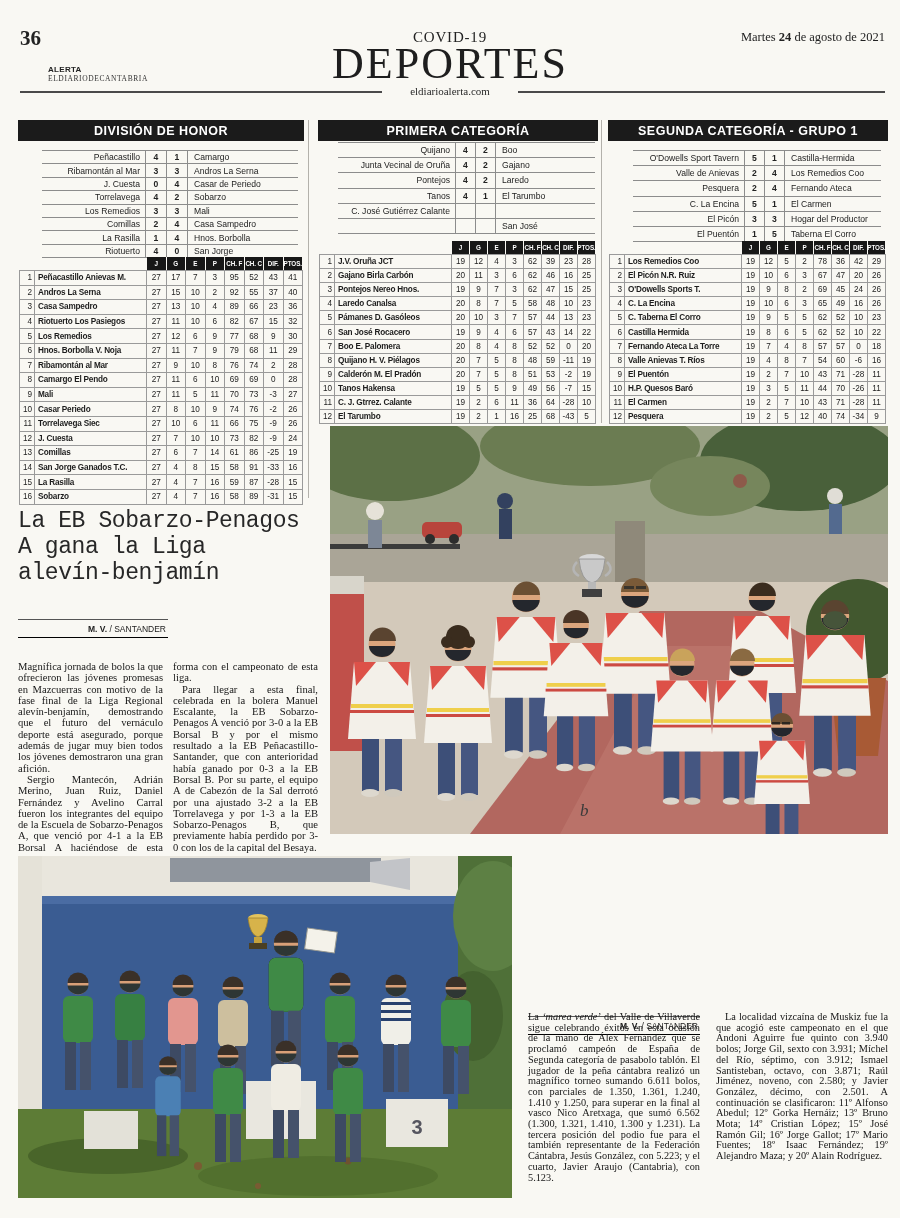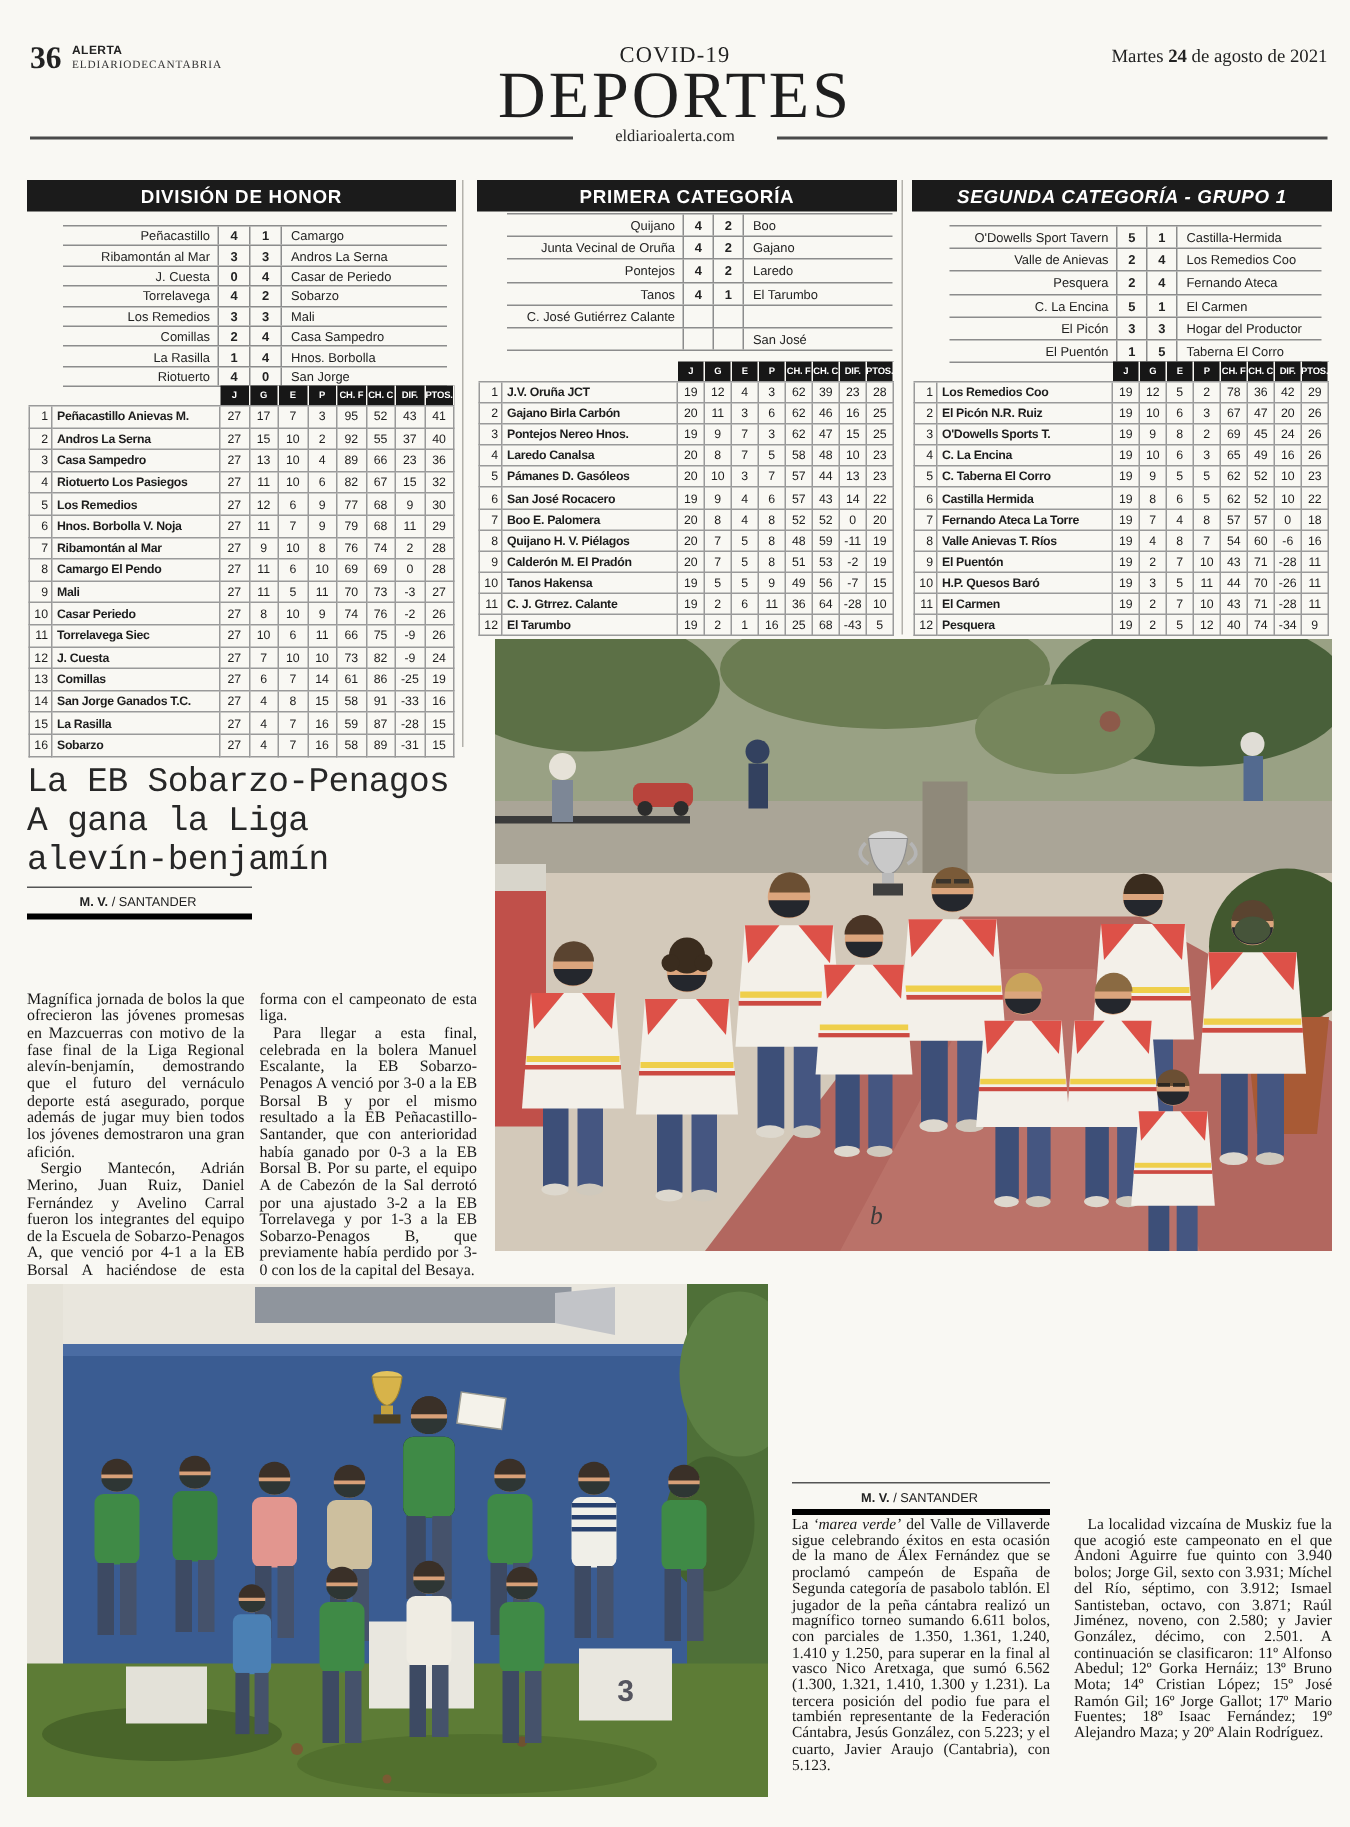--- a/index.html
+++ b/index.html
@@ -2,21 +2,21 @@
 <html lang="es"><head>
 <meta charset="utf-8">
 <style>
   html,body{margin:0;padding:0;background:#e8e6e0;}
   .page{position:relative;width:900px;height:1218px;margin:0 auto;background:#f9f8f3;
         font-family:"Liberation Serif",serif;color:#1a1a1a;overflow:hidden;}
   .abs{position:absolute;}
 
   
   .pagenum{font:bold 21px "Liberation Serif",serif;color:#222;}
-  .brand{font:bold 8px "Liberation Sans",sans-serif;letter-spacing:.3px;color:#222;}
+  .brand{font:bold 8px "Liberation Sans",sans-serif;letter-spacing:.3px;color:#222;margin-top:36px;}
   .brand-sub{font:7.5px "Liberation Serif",serif;letter-spacing:.6px;color:#333;}
   .kicker{font:15px "Liberation Serif",serif;letter-spacing:.8px;text-align:center;color:#222;}
   .masthead{font:44px "Liberation Serif",serif;letter-spacing:2px;text-align:center;color:#1e1e1e;}
   .website{font:11px "Liberation Serif",serif;text-align:center;color:#2a2a2a;}
   .dateline{font:12.5px "Liberation Serif",serif;color:#222;text-align:right;}
   .rule{background:#4a4a4a;height:1.5px;}
 
   
   .bar{height:21px;background:#1b1b1b;color:#fff;display:flex;align-items:center;justify-content:center;
        font:bold 12.5px "Liberation Sans",sans-serif;letter-spacing:.5px;}
@@ -45,22 +45,22 @@
   .st-row>div:first-child{border-left:1px solid #9a9a9a;justify-content:flex-end;padding-right:2px;}
   .st-row .team{justify-content:flex-start;padding-left:3px;font-weight:bold;letter-spacing:-.2px;
                 white-space:nowrap;overflow:hidden;}
   .grid-l{grid-template-columns:16px 112px repeat(8,19.5px);}
   .grid-m{grid-template-columns:16px 117px repeat(8,18px);}
 
   
   .headline{font-family:Liberation Mono, monospace;color:#272727;letter-spacing:-.4px;}
   .h1a{font-size:23px;line-height:1.14;}
   .h2a{font-size:27px;line-height:1.16;}
-  .byline{border-top:1px solid #555;border-bottom:4px solid #000000;
-          font:8.5px "Liberation Sans",sans-serif;color:#222;text-align:center;padding:3.5px 2px 3.5px 0;}
+  .byline{border-top:1px solid #555;border-bottom:1px solid #000000;
+          font:8.5px "Liberation Sans",sans-serif;color:#222;text-align:right;padding:3.5px 2px 3.5px 0;margin-top:28px;}
   .byline .auth{font-weight:bold;}
   .body{font-family:"Liberation Serif",serif;text-align:justify;color:#161616;
         column-count:2;hyphens:auto;}
   .body p{margin:0;}
   .body p + p{text-indent:9px;}
   .body1{font-size:10.6px;line-height:11.3px;column-gap:10px;}
   .body2{font-size:10.3px;line-height:10.7px;column-gap:16px;}
   .ital{font-style:italic;}
 
   svg{display:block;}
@@ -81,21 +81,21 @@
     <span>Martes</span>
     <b>24</b>
     <span>de agosto de 2021</span>
   </div>
   <div class="abs website" style="left:385px;top:85px;width:130px;">eldiarioalerta.com</div>
   <div class="abs rule" style="left:20px;top:91px;width:362px;"></div>
   <div class="abs rule" style="left:518px;top:91px;width:367px;"></div>
 
   <div class="abs bar" style="left:18px;top:120px;width:286px;">DIVISIÓN DE HONOR</div>
   <div class="abs bar" style="left:318px;top:120px;width:280px;">PRIMERA CATEGORÍA</div>
-  <div class="abs bar" style="left:608px;top:120px;width:280px;font-style:italic;">SEGUNDA CATEGORÍA - GRUPO 1</div>
+  <div class="abs bar" style="left:608px;top:120px;width:280px;">SEGUNDA CATEGORÍA - GRUPO 1</div>
 
   <div class="abs vdiv" style="left:308px;top:120px;height:378px;"></div>
   <div class="abs vdiv" style="left:601px;top:120px;height:303px;"></div>
 
   <div class="abs results" style="left:42px;top:150px;width:256px;--rh:12.4px;">
 
       <div class="res-row res-grid-l">
         <div class="res-home">Peñacastillo</div>
         <div class="res-s">4</div>
         <div class="res-s">1</div>

